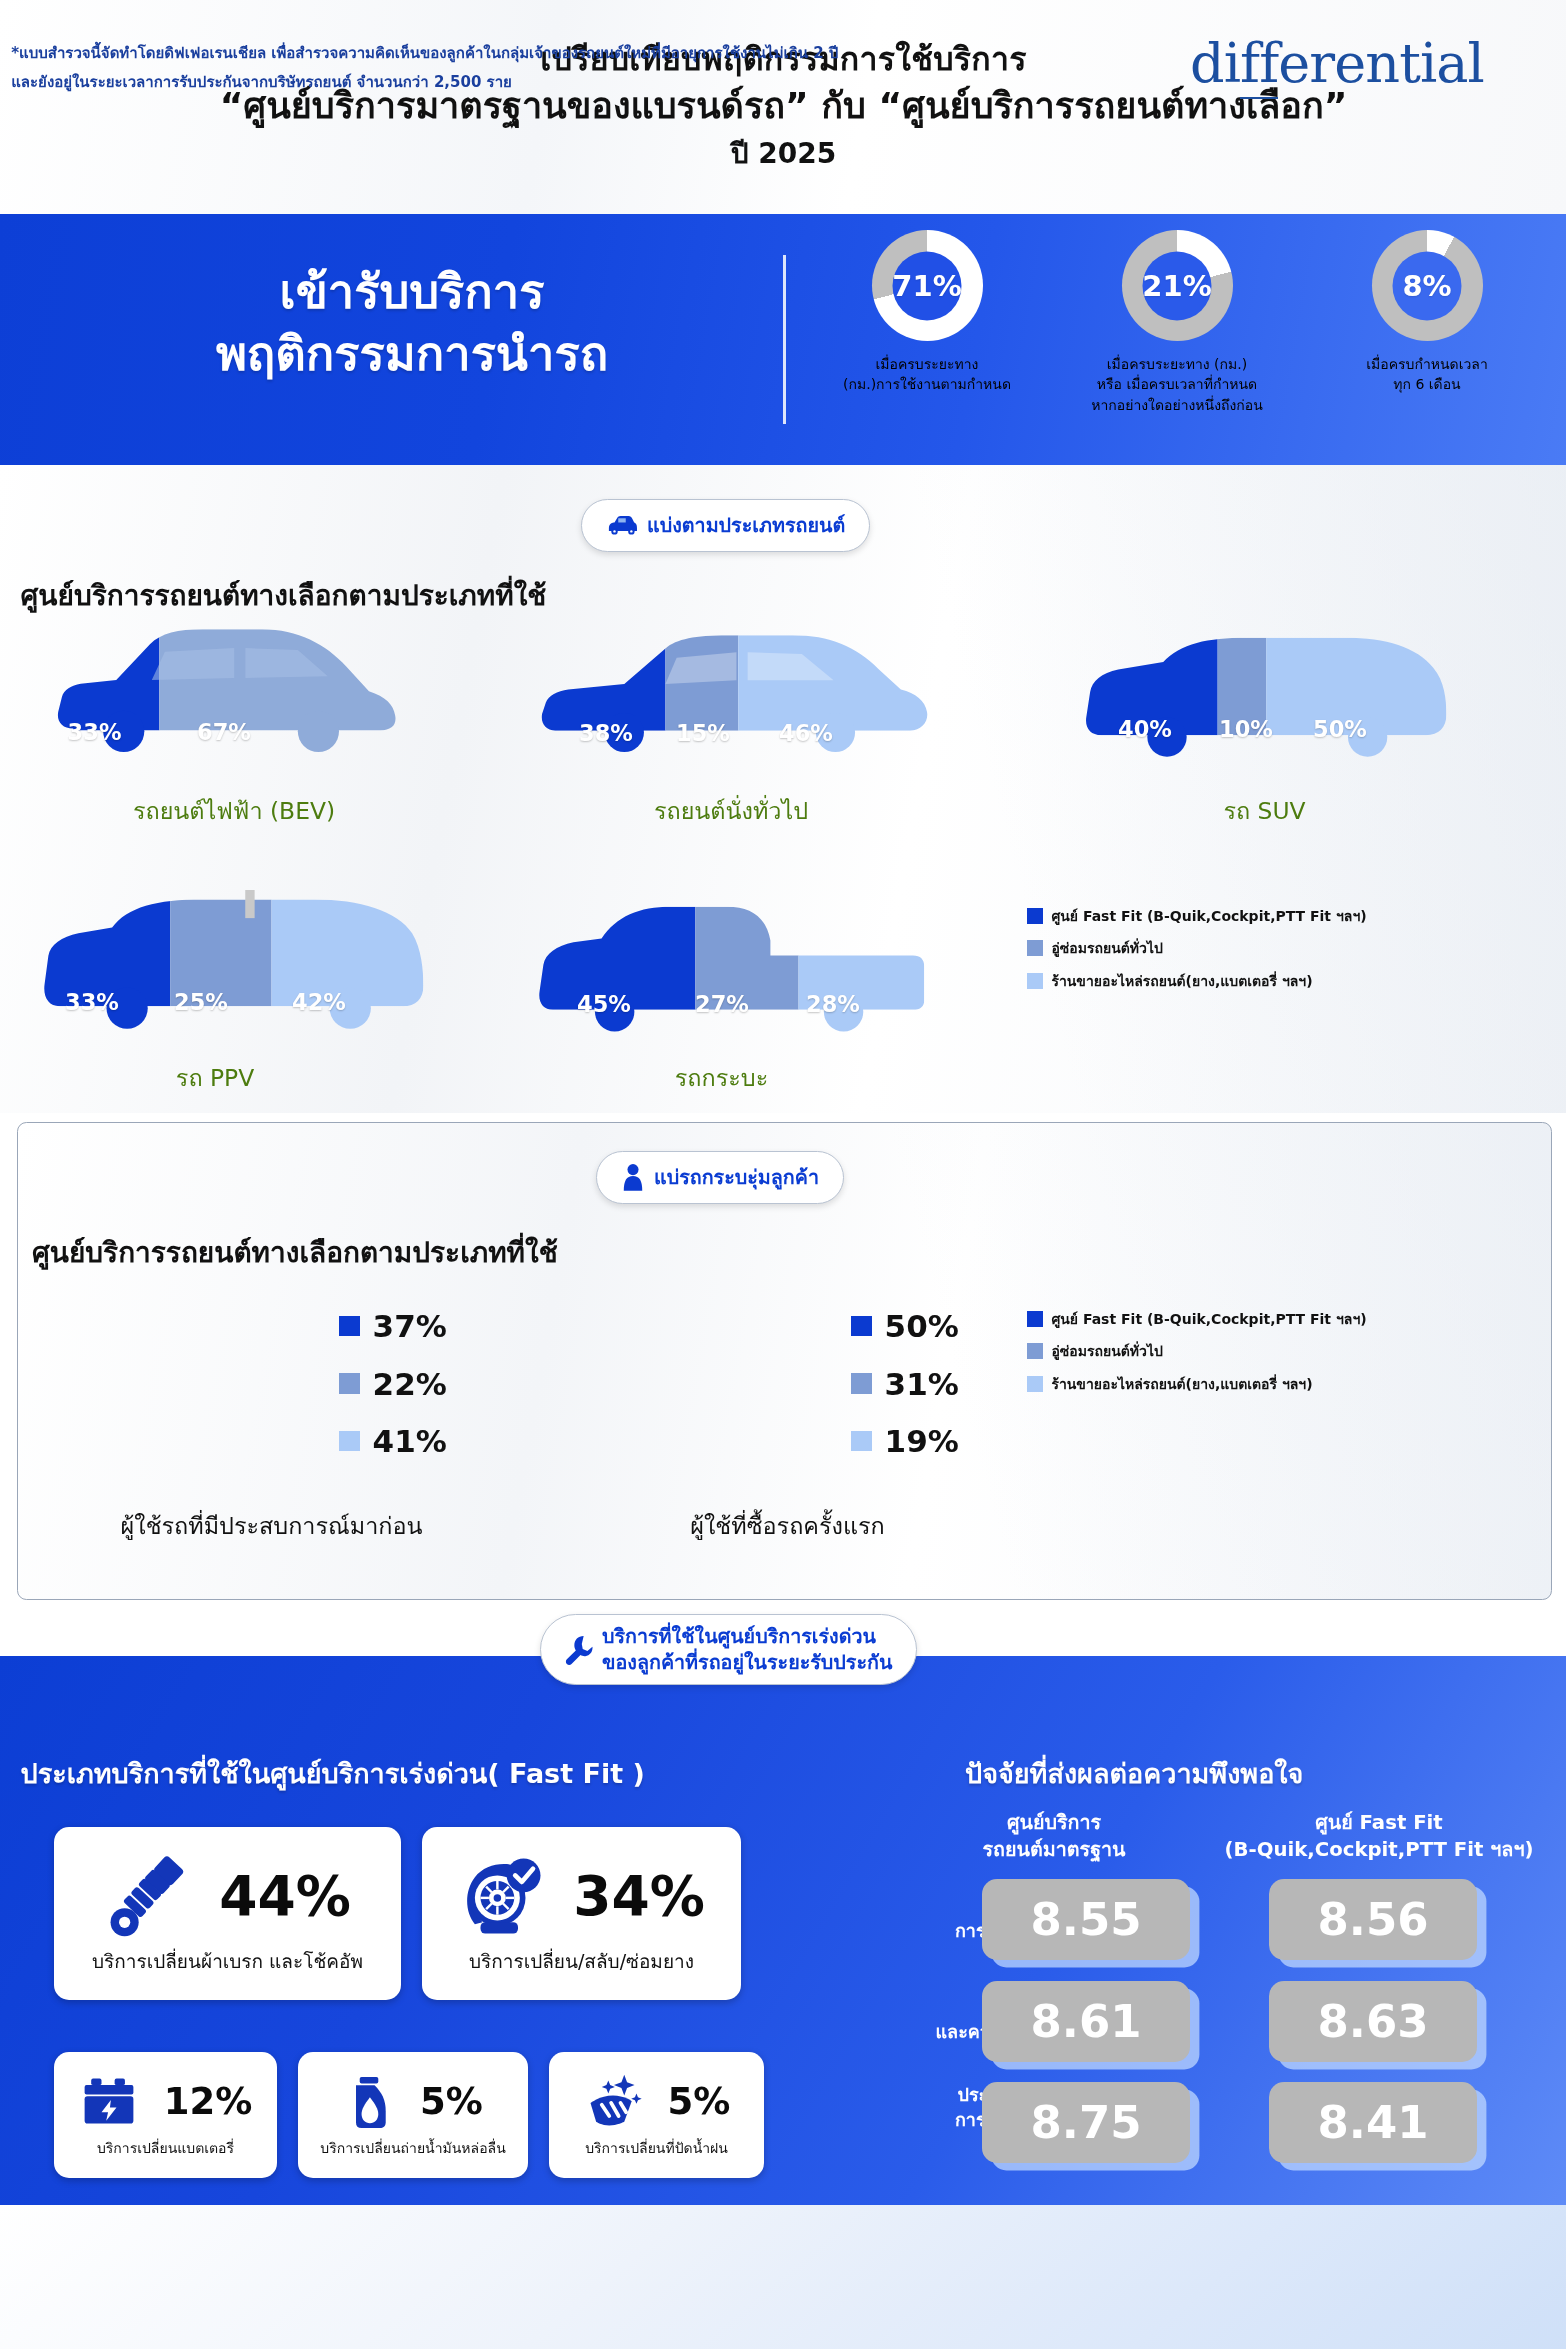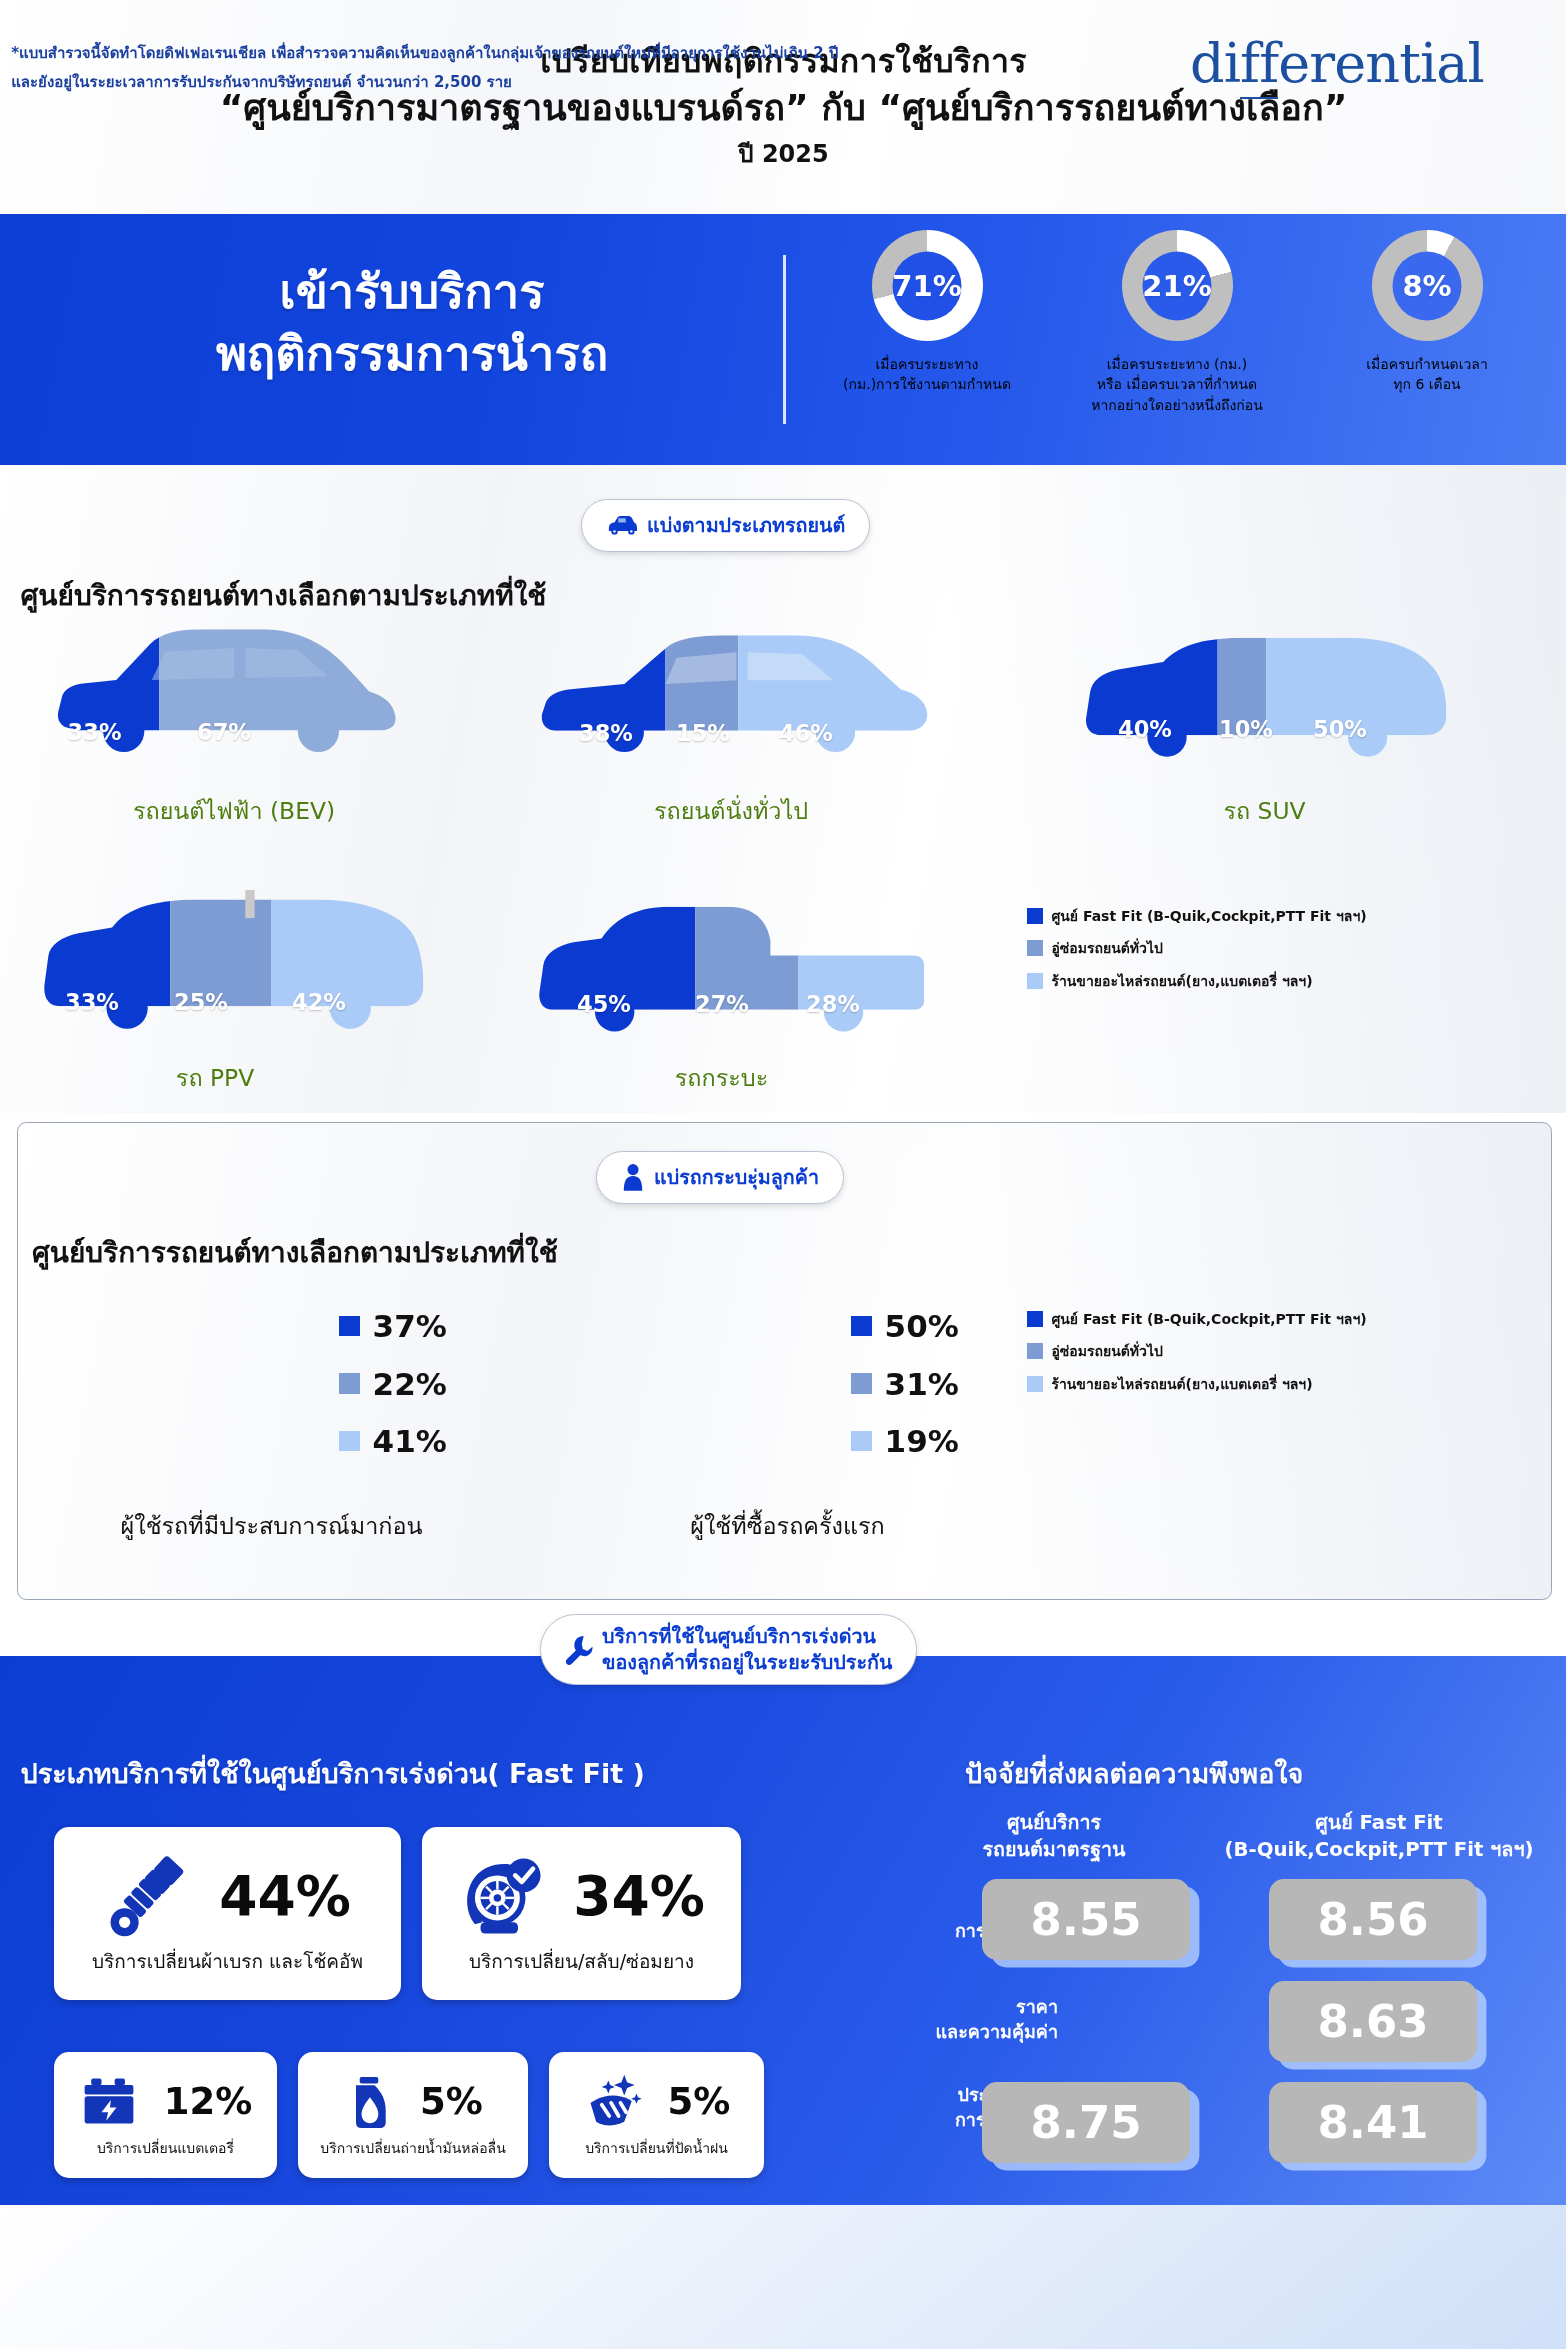--- a/index.html
+++ b/index.html
@@ -12,21 +12,21 @@
 
   
   .title-block{
     position:absolute;left:0;top:0;width:1567px;height:214px;
     background:linear-gradient(100deg,#ffffff 0%,#f4f6f9 35%,#ffffff 55%,#f7f8fa 100%);
     display:flex;flex-direction:column;align-items:center;justify-content:center;
     text-align:center;color:#111;
   }
   .title-l1{font-size:32px;font-weight:700;letter-spacing:0.3px;line-height:1.25;}
   .title-l2{font-size:36px;font-weight:800;line-height:1.3;margin-top:3.7px;}
-  .title-l3{font-size:24px;font-weight:700;margin-top:1.9px;}
+  .title-l3{font-size:28px;font-weight:700;margin-top:1.9px;}
 
   
   .header-band{
     position:absolute;left:0;top:214px;width:1567px;height:251px;
     background:linear-gradient(100deg,#0d3fd6 0%,#1245dd 32%,#2457ea 62%,#4a7bf5 100%);
     color:#fff;
   }
   .header-title{
     position:absolute;left:56px;top:47px;width:712px;
     text-align:center;font-size:47px;font-weight:800;line-height:1.32;
@@ -556,20 +556,21 @@
     <div>คุณภาพ</div>
     <div>การให้บริการ</div>
   </div>
   <div class="score" style="left:982px;top:1879px;">8.55</div>
   <div class="score" style="left:1269px;top:1879px;">8.56</div>
 
   <div class="row-lbl" style="left:843px;top:1994px;width:215px;">
     <div>ราคา</div>
     <div>และความคุ้มค่า</div>
   </div>
+  <div class="score" style="left:982px;top:1981px;">8.61</div>
   <div class="score" style="left:1269px;top:1981px;">8.63</div>
 
   <div class="row-lbl" style="left:843px;top:2082px;width:215px;">
     <div>ประสบการณ์</div>
     <div>การให้บริการ</div>
     <div>โดยรวม</div>
   </div>
   <div class="score" style="left:982px;top:2082px;">8.75</div>
   <div class="score" style="left:1269px;top:2082px;">8.41</div>
 

